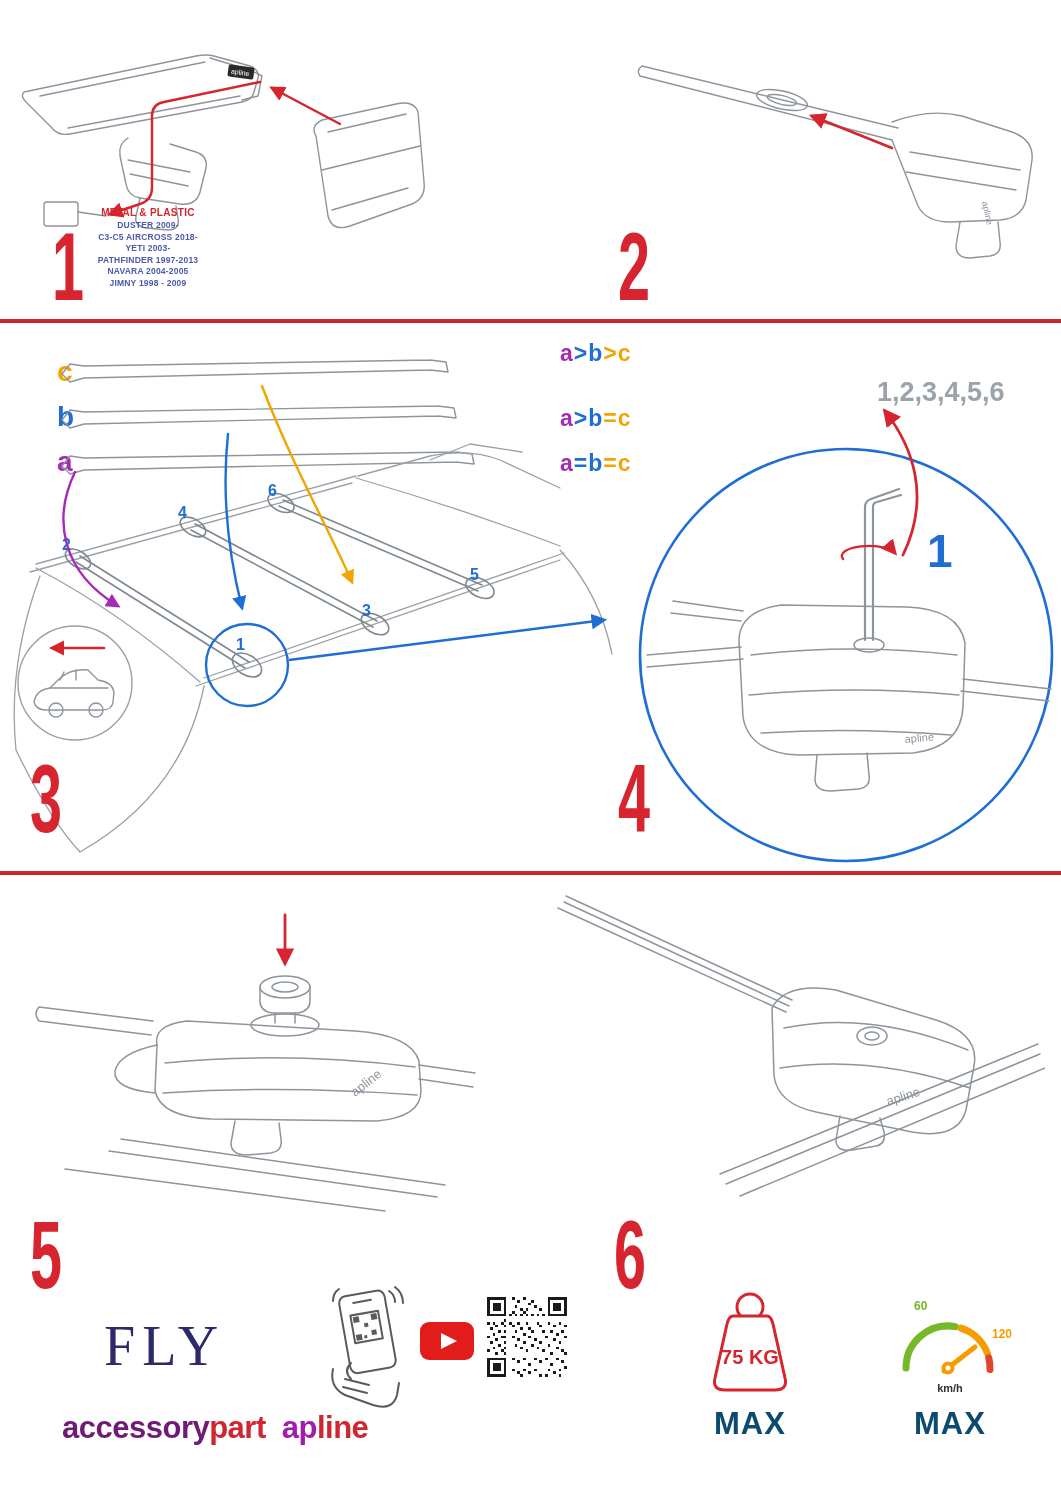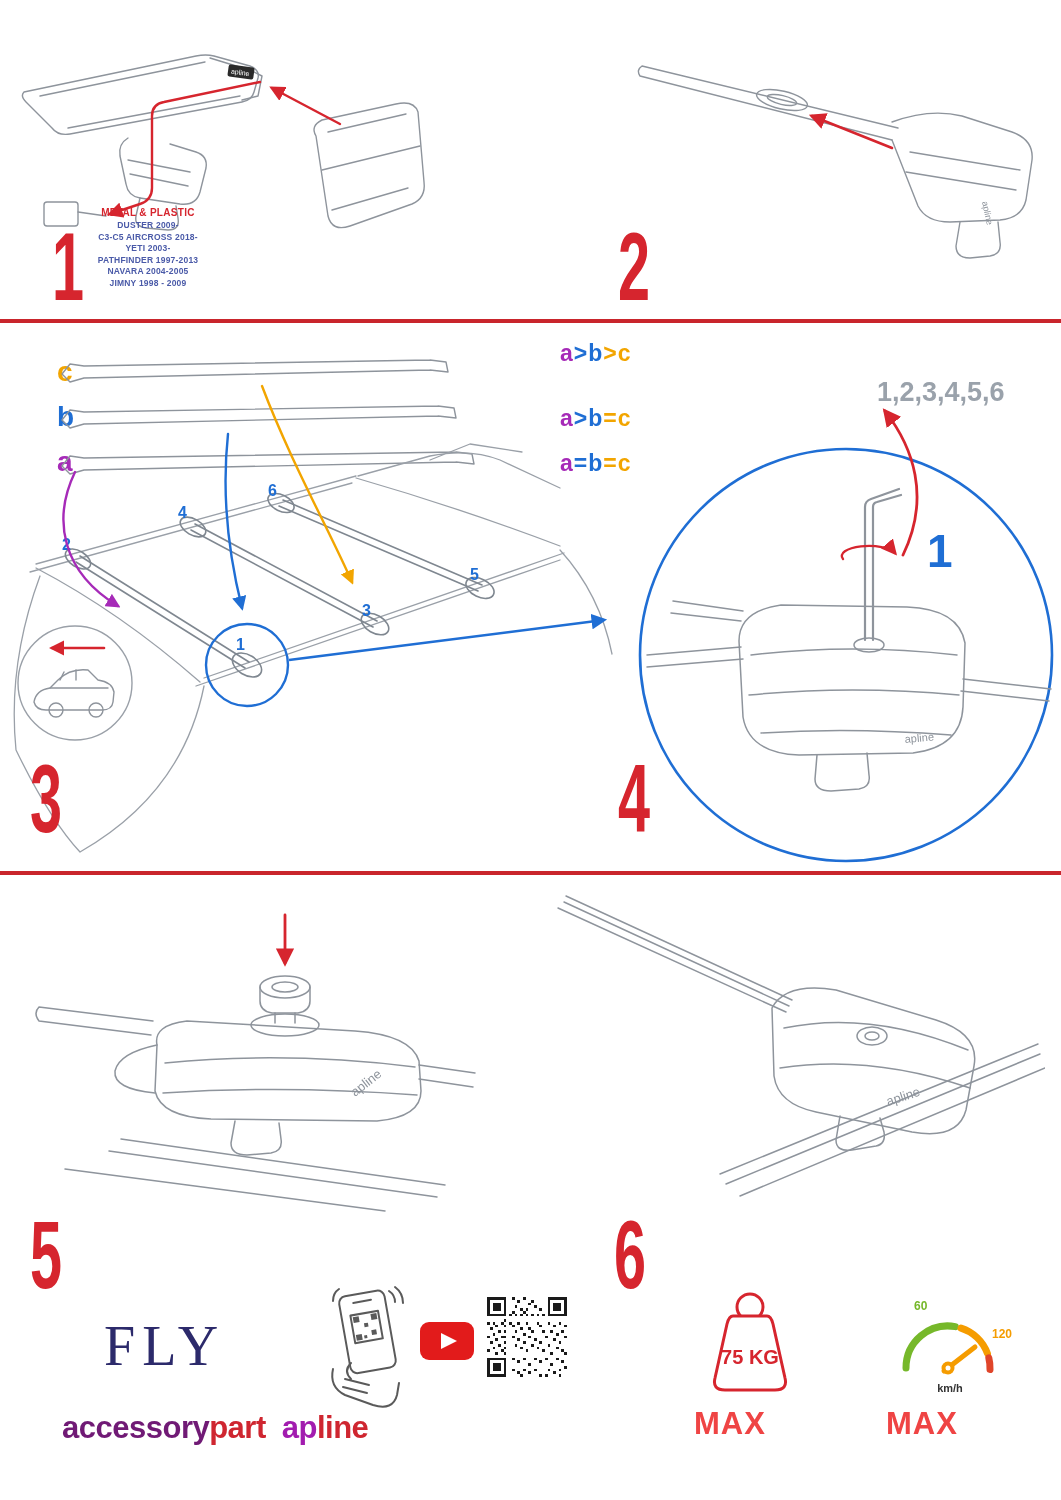--- a/index.html
+++ b/index.html
@@ -10,21 +10,21 @@
   .bar-label{position:absolute;font:700 28px/1 "Liberation Sans",sans-serif}
   .c-a{color:#a62ab8}.c-b{color:#1f6ed4}.c-c{color:#f2a500}
   .formula{position:absolute;left:560px;font:700 23px/1 "Liberation Sans",sans-serif;letter-spacing:1px}
   .models{position:absolute;left:56px;top:206px;width:184px;text-align:center}
   .models .material{color:#d6252e;font:700 10px/14px "Liberation Sans",sans-serif;letter-spacing:.3px}
   .models .model-line{color:#4a5aa8;font:700 8.5px/11.5px "Liberation Sans",sans-serif;letter-spacing:.2px}
   .fly{position:absolute;left:104px;top:1318px;color:#2c2a6b;font:400 56px/1 "Liberation Serif",serif;letter-spacing:7px}
   .brandline{position:absolute;left:62px;top:1412px;font:700 31px/1 "Liberation Sans",sans-serif;letter-spacing:-0.5px;white-space:nowrap}
   .brandline .dark{color:#701a75}.brandline .red{color:#cf2630}.brandline .gray{color:#a21caf}
   .brandline .gap{display:inline-block;width:16px}
-  .max-label{position:absolute;text-align:left;color:#ef4444;font:700 31px/1 "Liberation Sans",sans-serif;letter-spacing:1px}
+  .max-label{position:absolute;text-align:center;color:#0c4a6e;font:700 31px/1 "Liberation Sans",sans-serif;letter-spacing:1px}
   svg{position:absolute;display:block}
   svg text{font-family:"Liberation Sans",sans-serif}
 </style>
 </head>
 <body>
 
 <div class="page">
 
   <svg style="left:10px;top:40px" width="430" height="250" viewBox="0 0 430 250">
     <defs>

